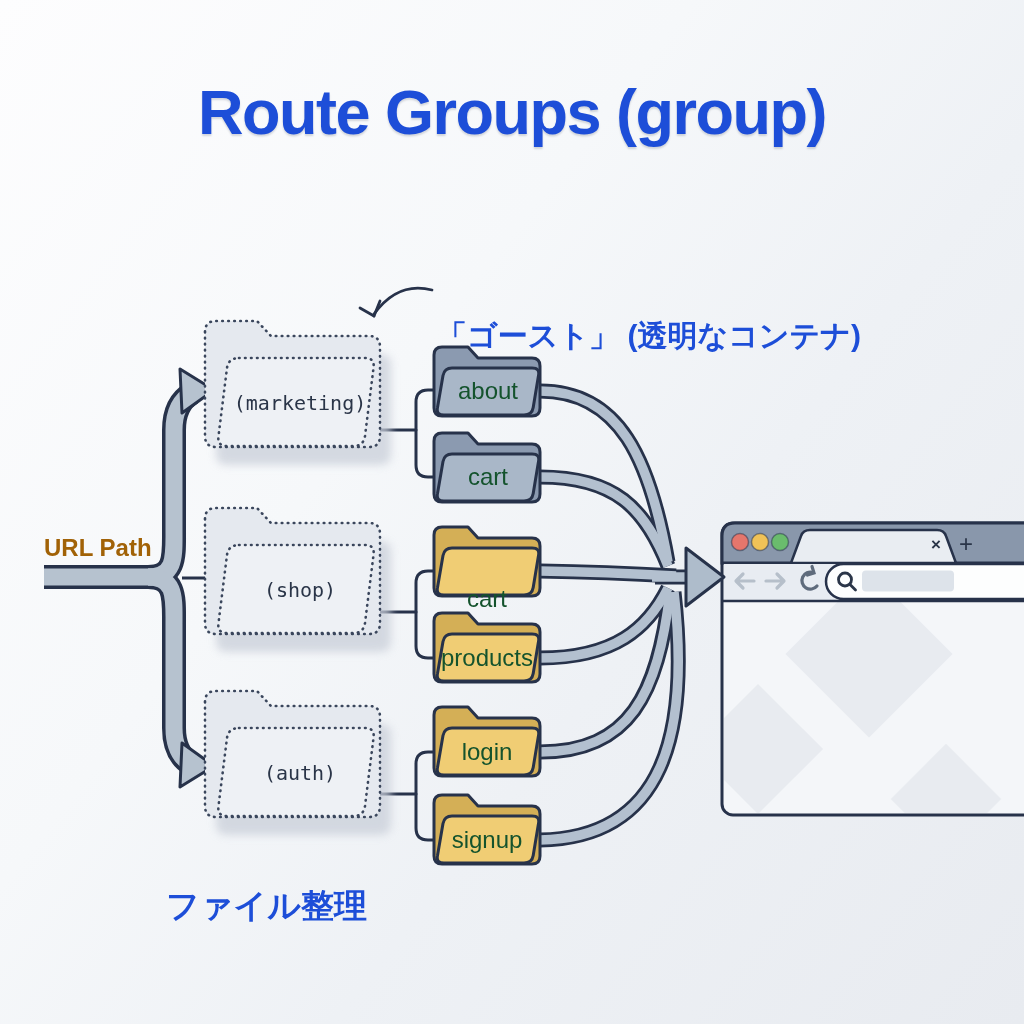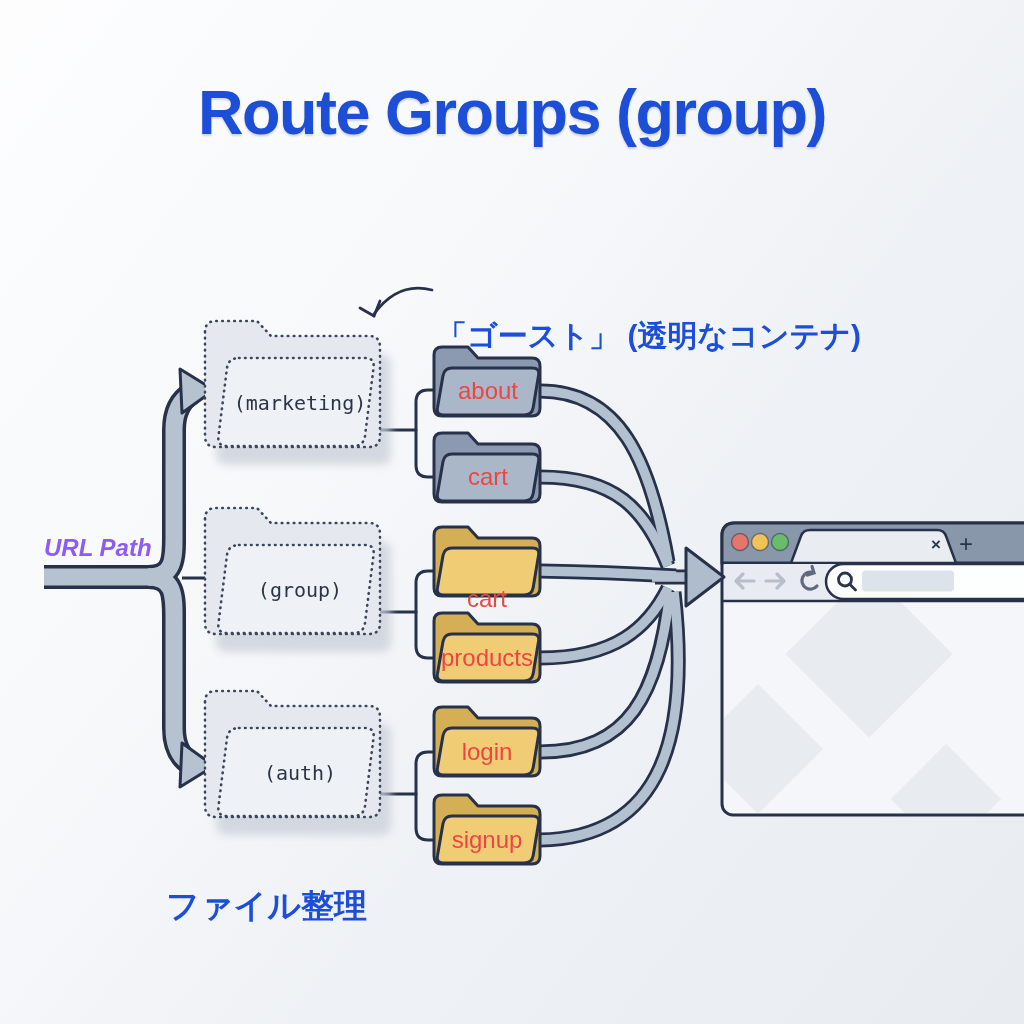--- a/index.html
+++ b/index.html
@@ -9,24 +9,24 @@
     background:linear-gradient(128deg,#fdfdfe 0%,#f6f8fa 38%,#eef1f5 62%,#e8ebf0 100%);
   }
   .stage{position:absolute;inset:0;}
   svg{position:absolute;left:0;top:0;}
   .txt{position:absolute;color:#1d4ed8;white-space:nowrap;}
   .center{transform:translate(-50%,-50%);}
   .title{left:512px;top:112px;font-size:63px;font-weight:800;letter-spacing:-1.5px;
          text-shadow:0 2px 2px rgba(38,49,73,0.18);}
   .subtitle{left:512px;top:182px;font-size:34px;font-weight:700;color:#2b3853;}
   .annotation{left:437px;top:293px;transform:translateY(-50%);font-size:30px;font-weight:700;margin-top:43px;}
-  .urlpath{left:44px;top:548px;transform:translateY(-50%);font-size:24px;font-weight:700;color:#8b5cf6;font-style:italic;}
+  .urlpath{left:44px;top:548px;transform:translateY(-50%);font-size:24px;font-weight:700;color:#a16207;}
   .bottomlabel{left:166px;top:906px;transform:translateY(-50%);font-size:33px;font-weight:700;}
   .ghostlabel{font-family:"DejaVu Sans Mono", monospace;font-size:20px;font-weight:500;color:#2a3548;}
-  .childlabel{font-size:24px;font-weight:500;color:#ef4444;}
+  .childlabel{font-size:24px;font-weight:500;color:#14532d;}
 </style>
 </head>
 <body>
 
 <div class="stage">
 
 <svg width="1024" height="1024" viewBox="0 0 1024 1024">
   <defs>
     <filter id="soft" x="-20%" y="-20%" width="150%" height="150%">
       <feGaussianBlur stdDeviation="4"></feGaussianBlur>
@@ -180,21 +180,21 @@
     <path d="M374,316 L360,308"></path>
   </g>
 </svg>
 
 <div class="txt title center">Route Groups (group)</div>
 <div class="txt annotation">「ゴースト」 (透明なコンテナ)</div>
 <div class="txt urlpath">URL Path</div>
 <div class="txt bottomlabel">ファイル整理</div>
 
 <div class="txt ghostlabel center" style="left:300px;top:403px;">(marketing)</div>
-<div class="txt ghostlabel center" style="left:300px;top:590px;">(group)</div>
+<div class="txt ghostlabel center" style="left:300px;top:590px;">(shop)</div>
 <div class="txt ghostlabel center" style="left:300px;top:773px;">(auth)</div>
 
 <div class="txt childlabel center" style="left:488px;top:391px;">about</div>
 <div class="txt childlabel center" style="left:488px;top:477px;">cart</div>
 <div class="txt childlabel center" style="left:487px;top:571px;margin-top:28px;">cart</div>
 <div class="txt childlabel center" style="left:487px;top:658px;">products</div>
 <div class="txt childlabel center" style="left:487px;top:752px;">login</div>
 <div class="txt childlabel center" style="left:487px;top:840px;">signup</div>
 
 </div>

